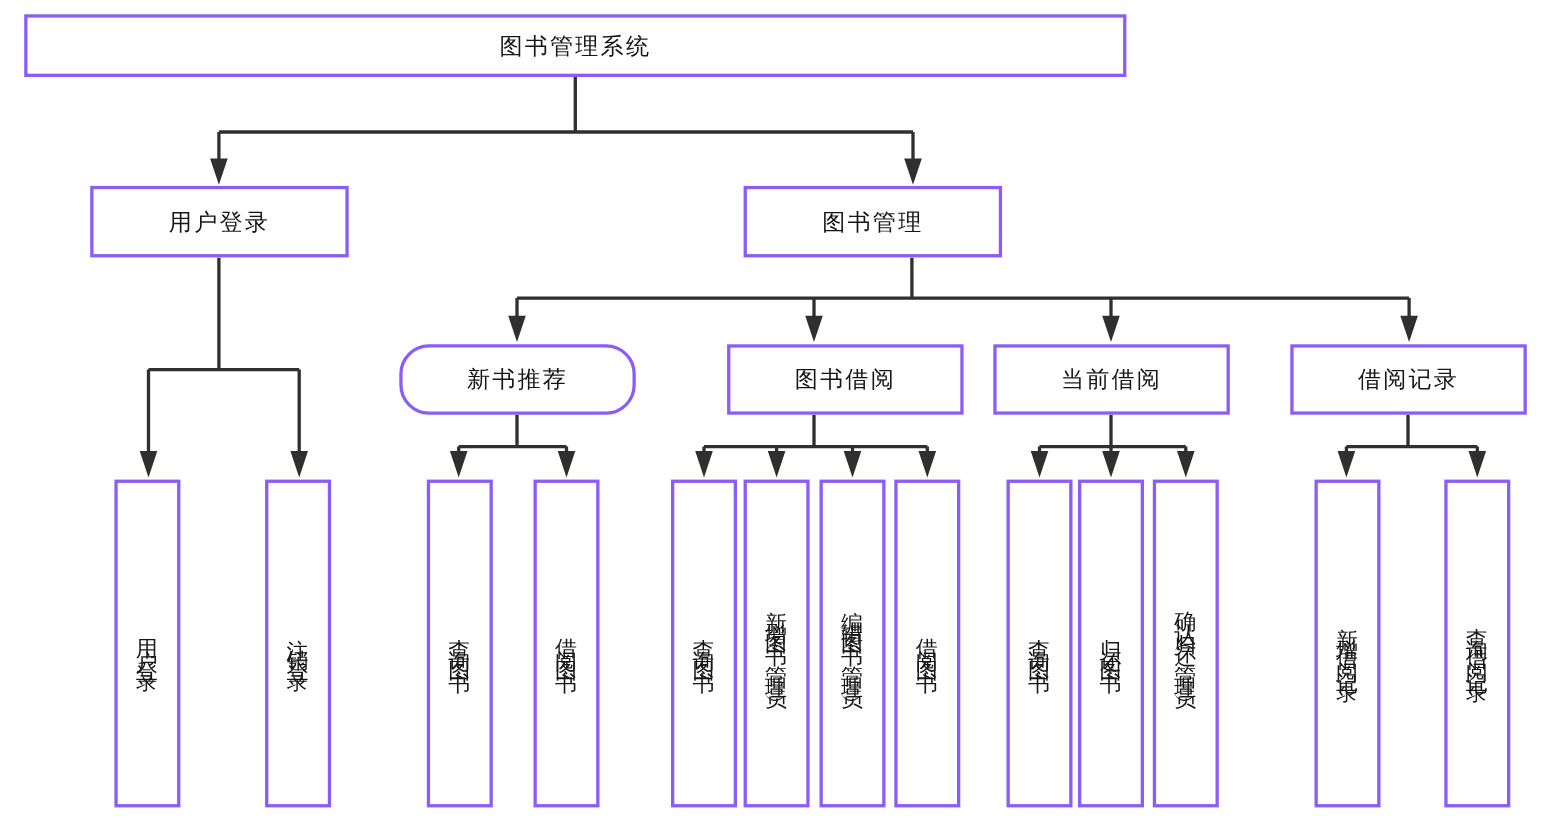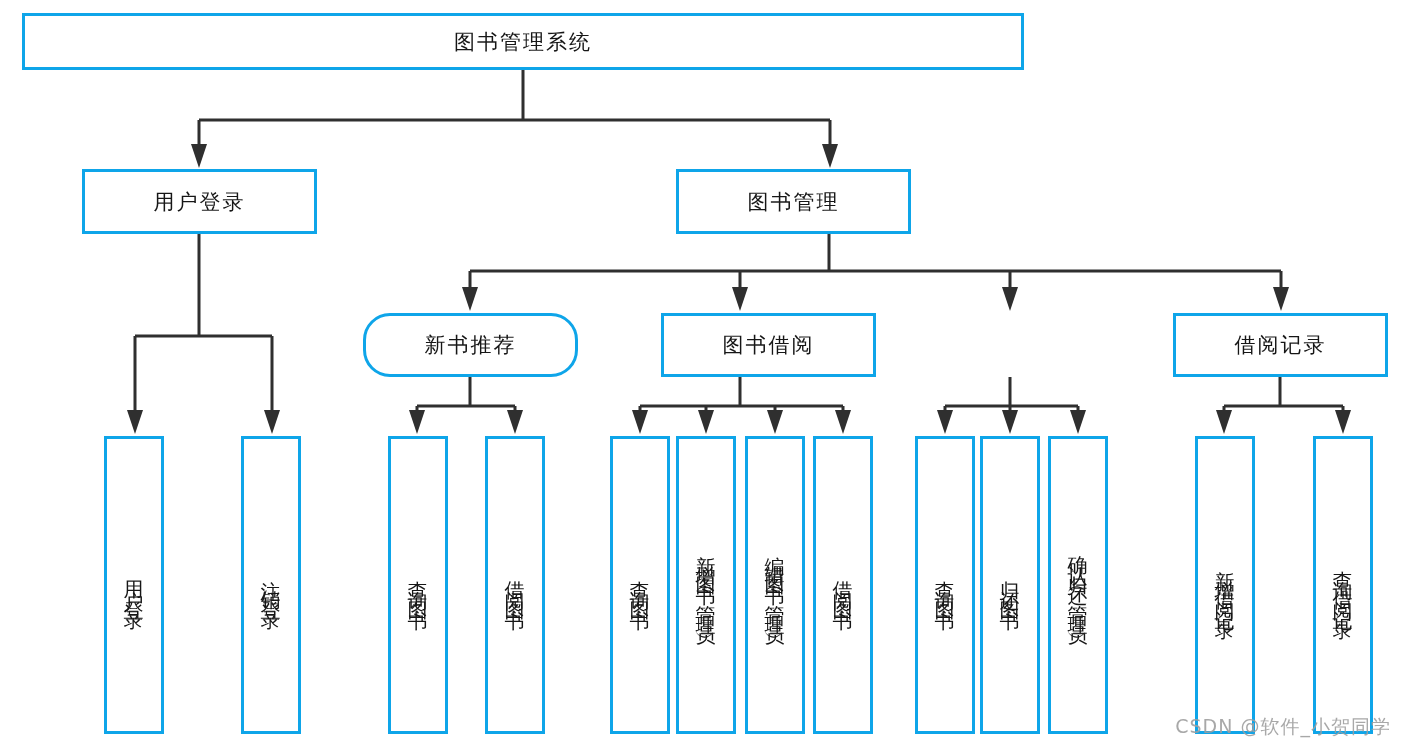--- a/index.html
+++ b/index.html
@@ -13,21 +13,21 @@
   }
   .connectors {
     position: absolute;
     left: 0; top: 0;
     width: 1405px; height: 747px;
     pointer-events: none;
   }
   .box {
     position: absolute;
     box-sizing: border-box;
-    border: 3px solid #0ea5e9;
+    border: 3px solid #8b5cf6;
     background: #ffffff;
     display: flex;
     align-items: center;
     justify-content: center;
     color: #161616;
   }
   .hlabel {
     font-size: 21px;
     letter-spacing: 2px;
     white-space: nowrap;
@@ -114,20 +114,23 @@
   <div class="box" style="left:676px; top:169px; width:235px; height:65px;">
     <span class="hlabel">图书管理</span>
   </div>
 
   <div class="box" style="left:363px; top:313px; width:215px; height:64px;border-radius:27px;">
     <span class="hlabel">新书推荐</span>
   </div>
   <div class="box" style="left:661px; top:313px; width:215px; height:64px;">
     <span class="hlabel">图书借阅</span>
   </div>
+  <div class="box" style="left:903px; top:313px; width:215px; height:64px;">
+    <span class="hlabel">当前借阅</span>
+  </div>
   <div class="box" style="left:1173px; top:313px; width:215px; height:64px;">
     <span class="hlabel">借阅记录</span>
   </div>
 
   <div class="box leaf" style="left:104px; top:436px; width:60px; height:298px;">
     <span>用户登录</span>
   </div>
   <div class="box leaf" style="left:241px; top:436px; width:60px; height:298px;">
     <span>注销登录</span>
   </div>
@@ -162,15 +165,14 @@
     <span>确认归还（管理员）</span>
   </div>
 
   <div class="box leaf" style="left:1195px; top:436px; width:60px; height:298px;">
     <span>新增借阅记录</span>
   </div>
   <div class="box leaf" style="left:1313px; top:436px; width:60px; height:298px;">
     <span>查询借阅记录</span>
   </div>
 
-  <div class="watermark">CSDN @软件_小贺同学</div>
 
 </div>
 
 </body></html>

